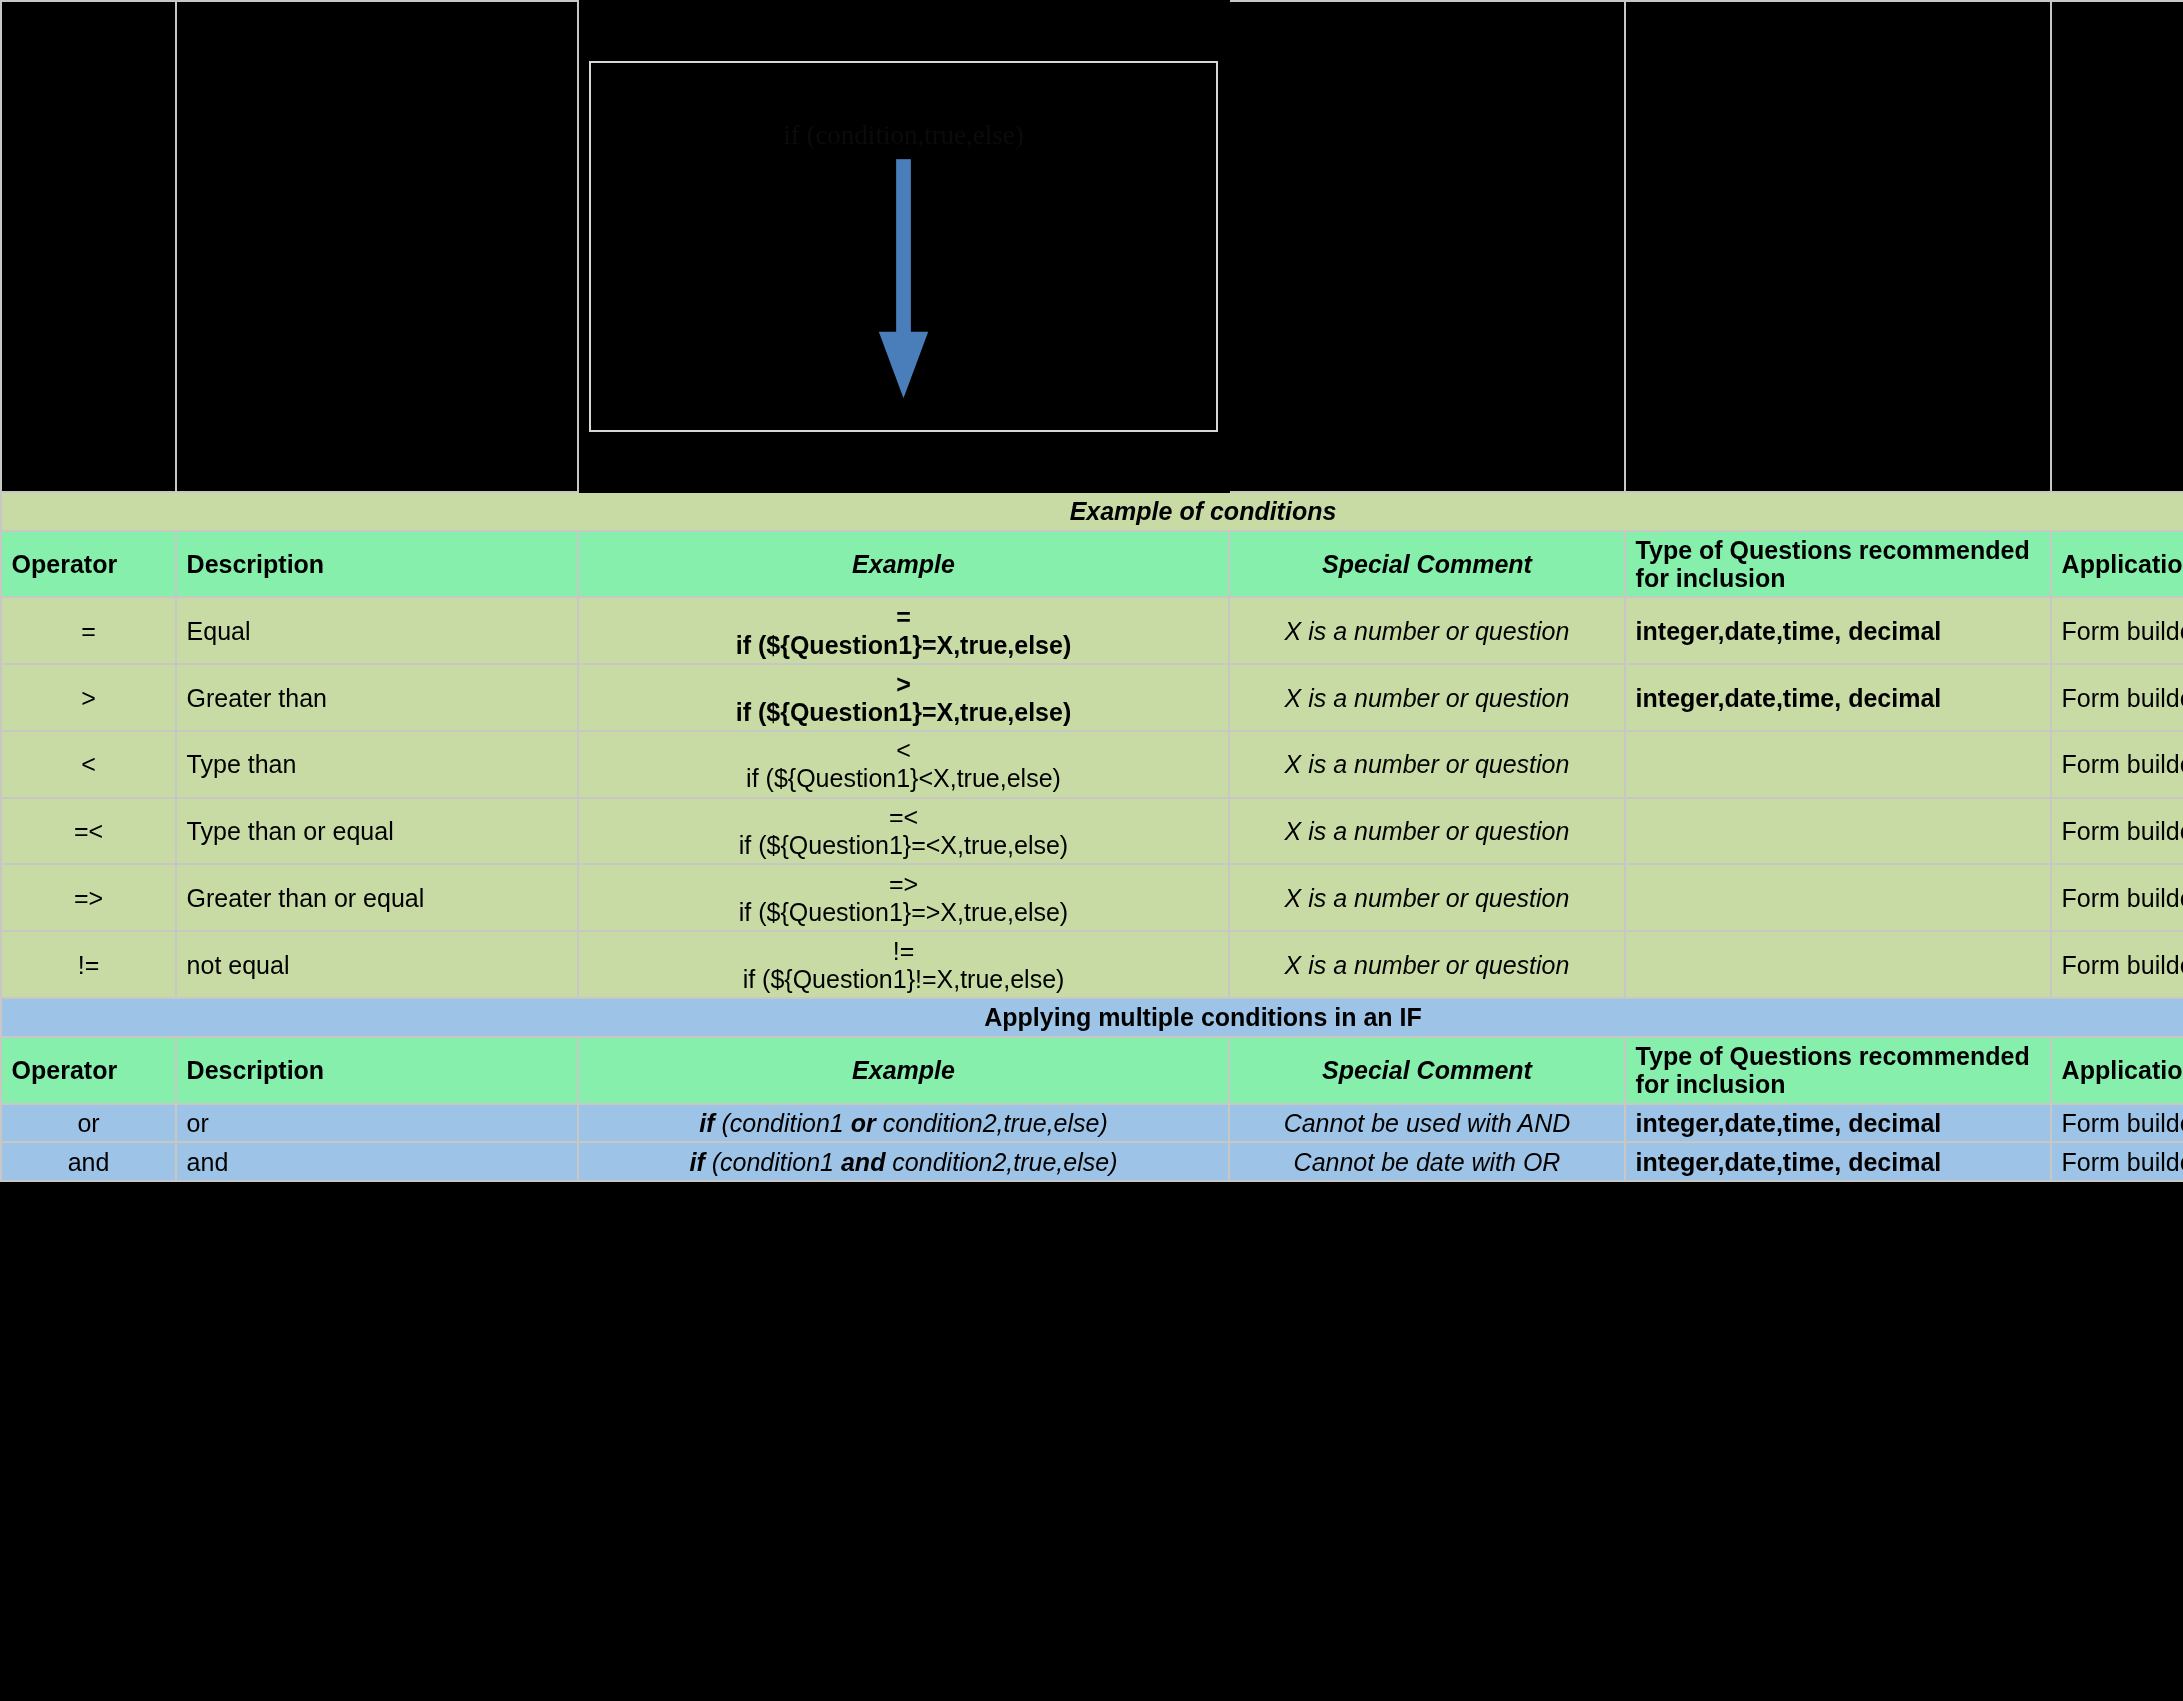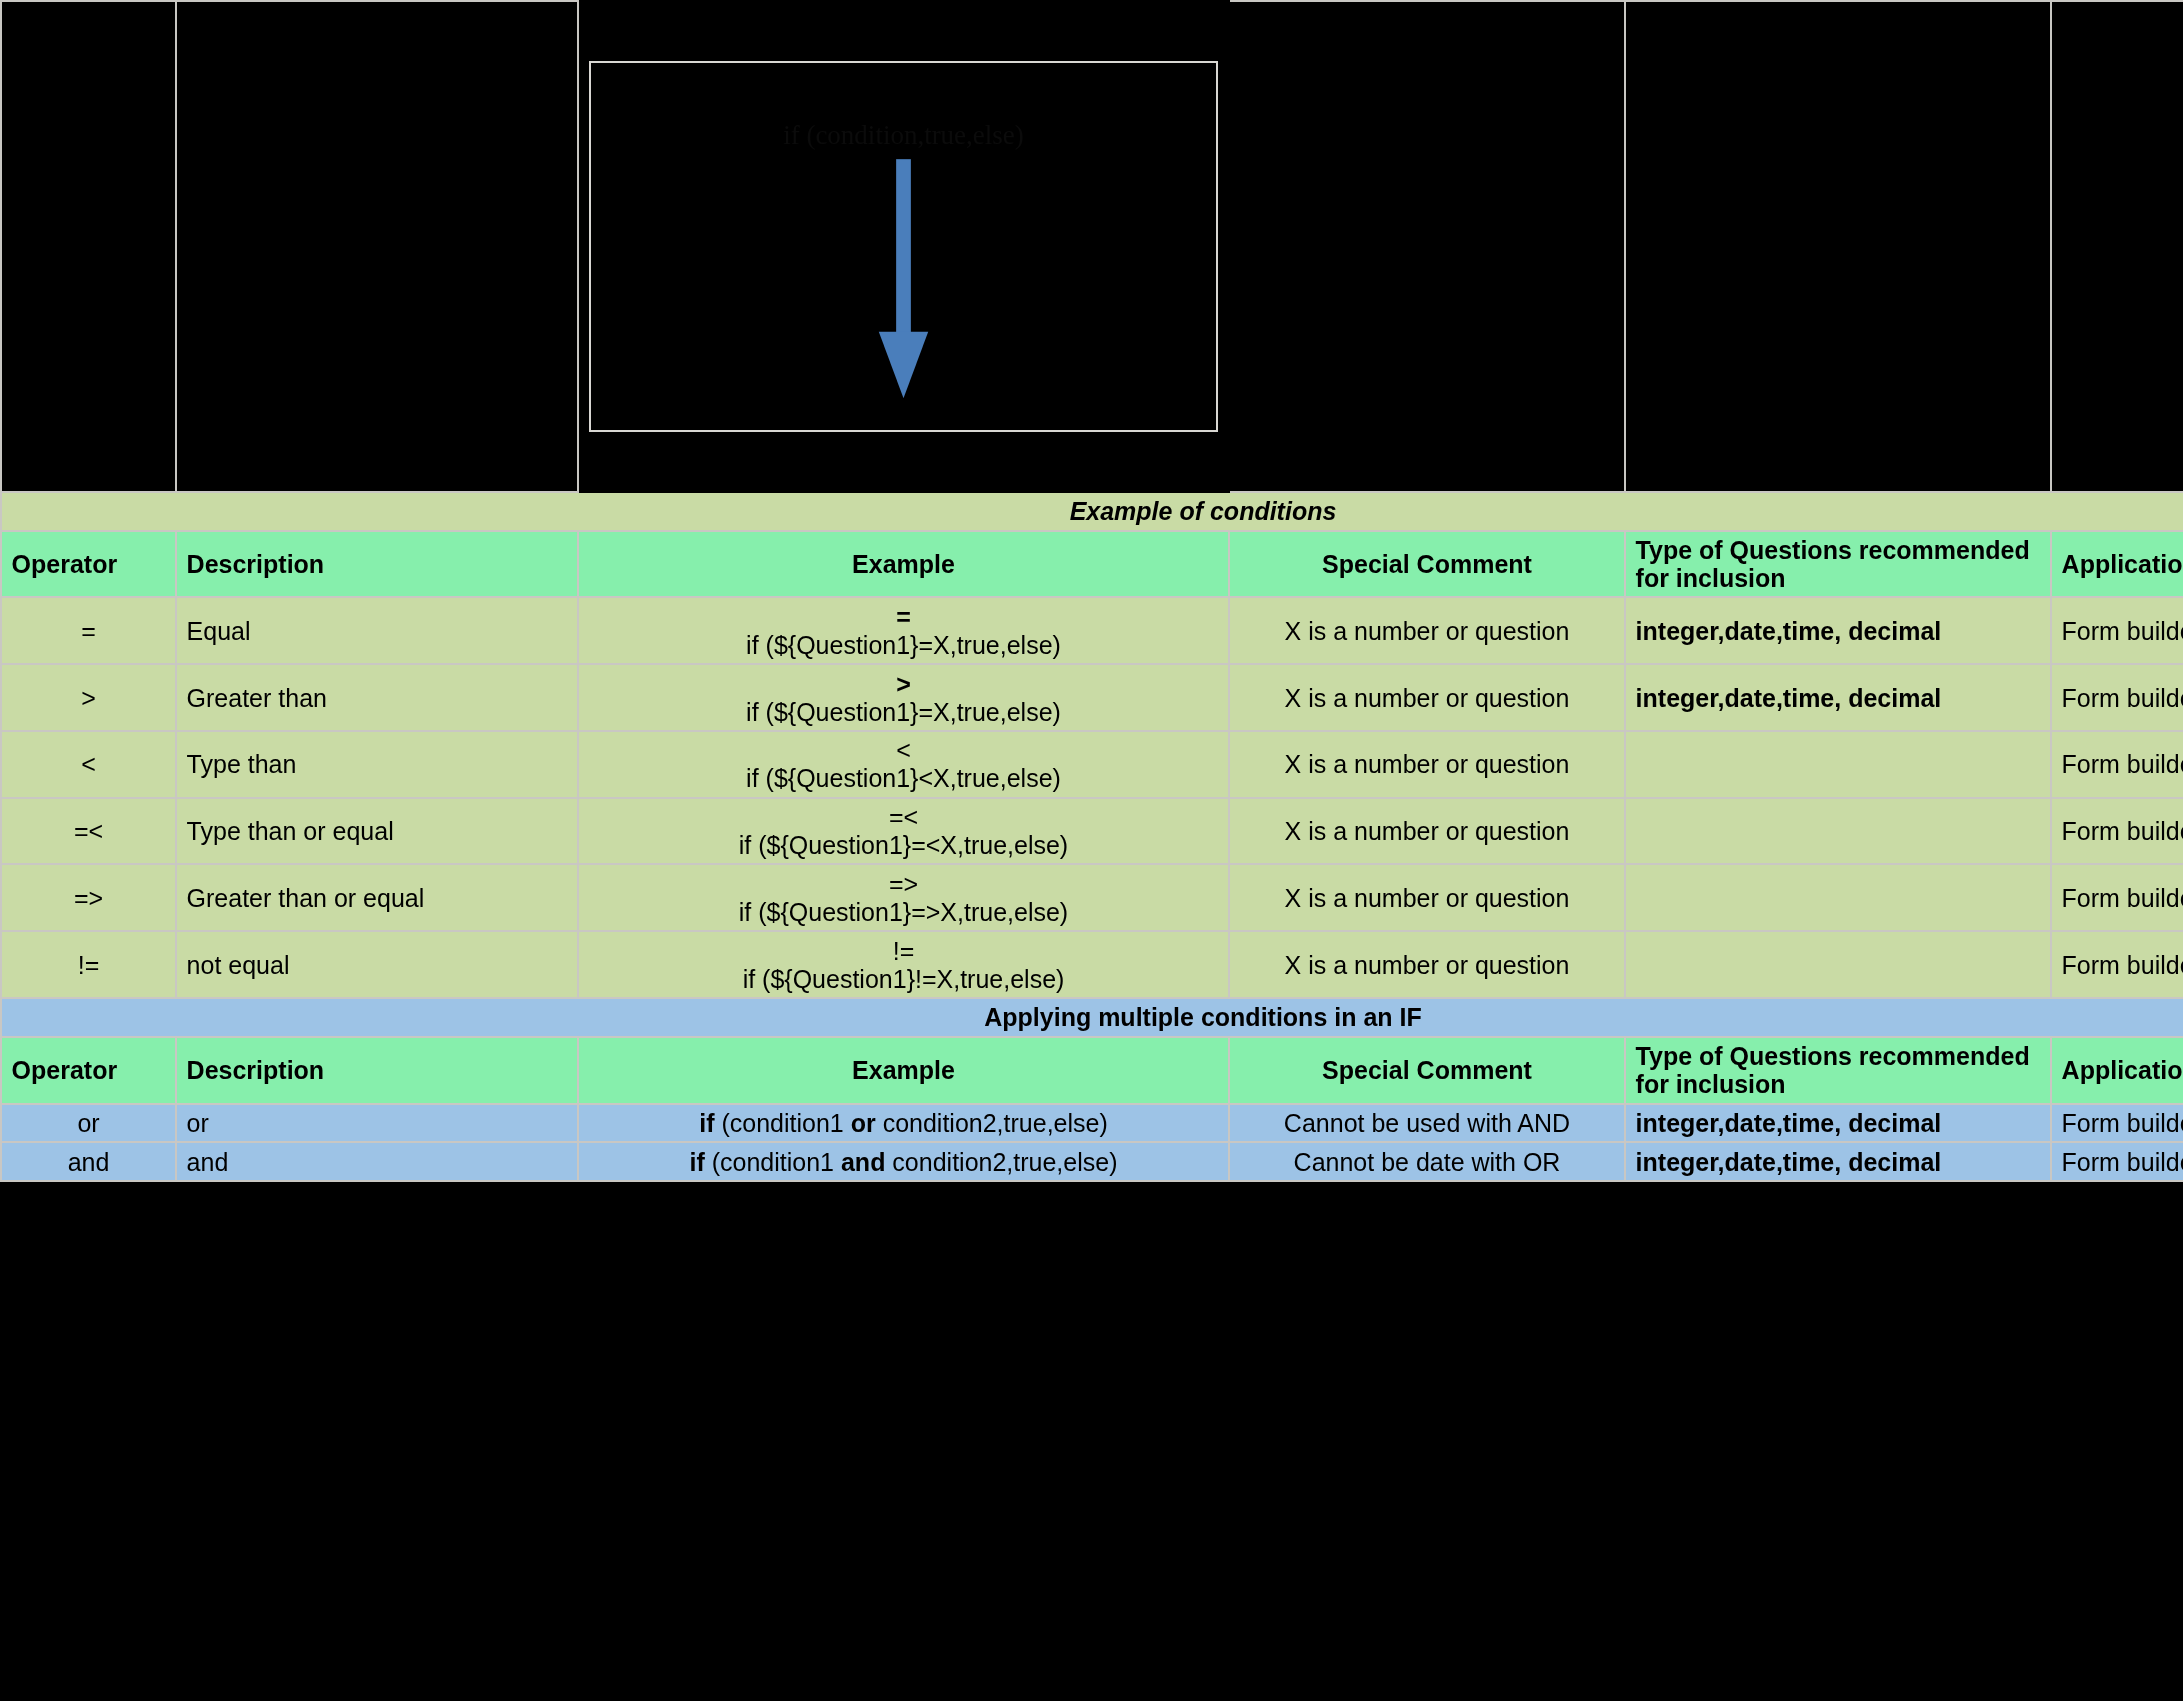--- a/index.html
+++ b/index.html
@@ -62,28 +62,28 @@
     background:#86efac;
     font-weight:bold;
     font-size:27px;
     vertical-align:middle;
   }
   .hdr td.ctr{text-align:center;}
 
   
   .green td{background:#c9dba5;}
   .blue  td{background:#9dc3e6;}
-  .ctr{text-align:center;}
+  .ctr{text-align:center;font-style:italic;}
   .lft{text-align:left;}
   .bold{font-weight:bold;}
   .ital{}
   .op{text-align:center;font-size:25px;}
   .ex-top{display:block;text-align:center;font-weight:bold;}
   .ex-bot{display:block;text-align:center;}
-  .ex-bot.b{font-weight:normal;}
+  .ex-bot.b{font-weight:bold;}
 
   .footer-band{height:93px;background:#000;}
 </style>
 </head>
 <body>
 
 <div class="sheet">
 
   <table class="grid">
     <colgroup>

